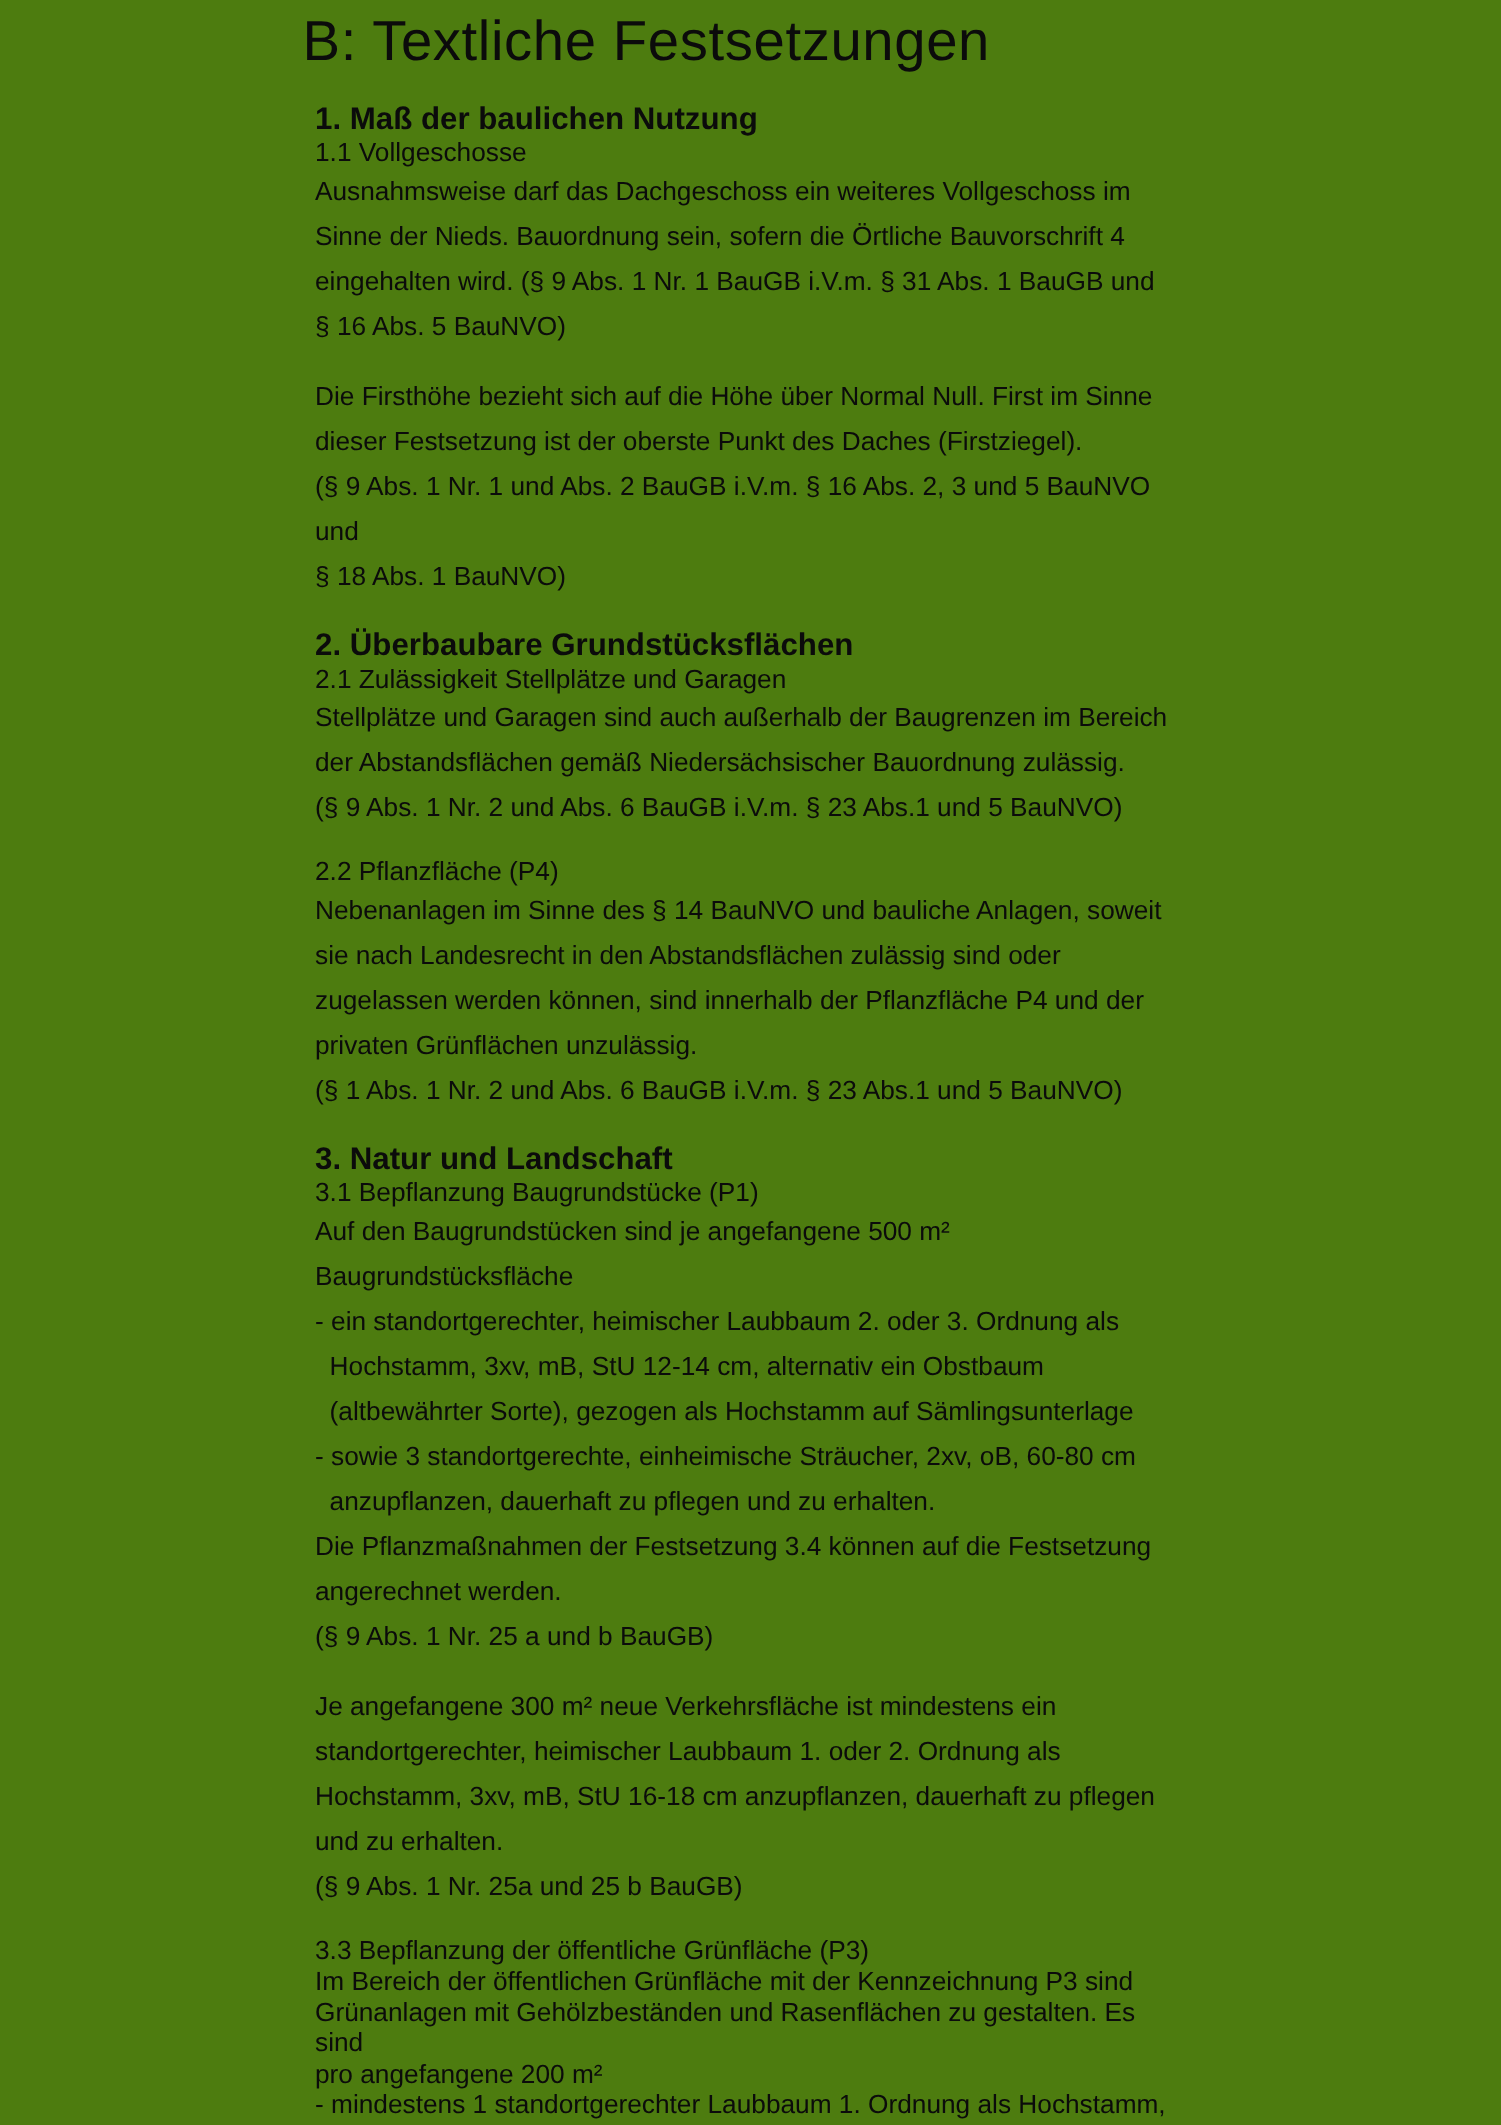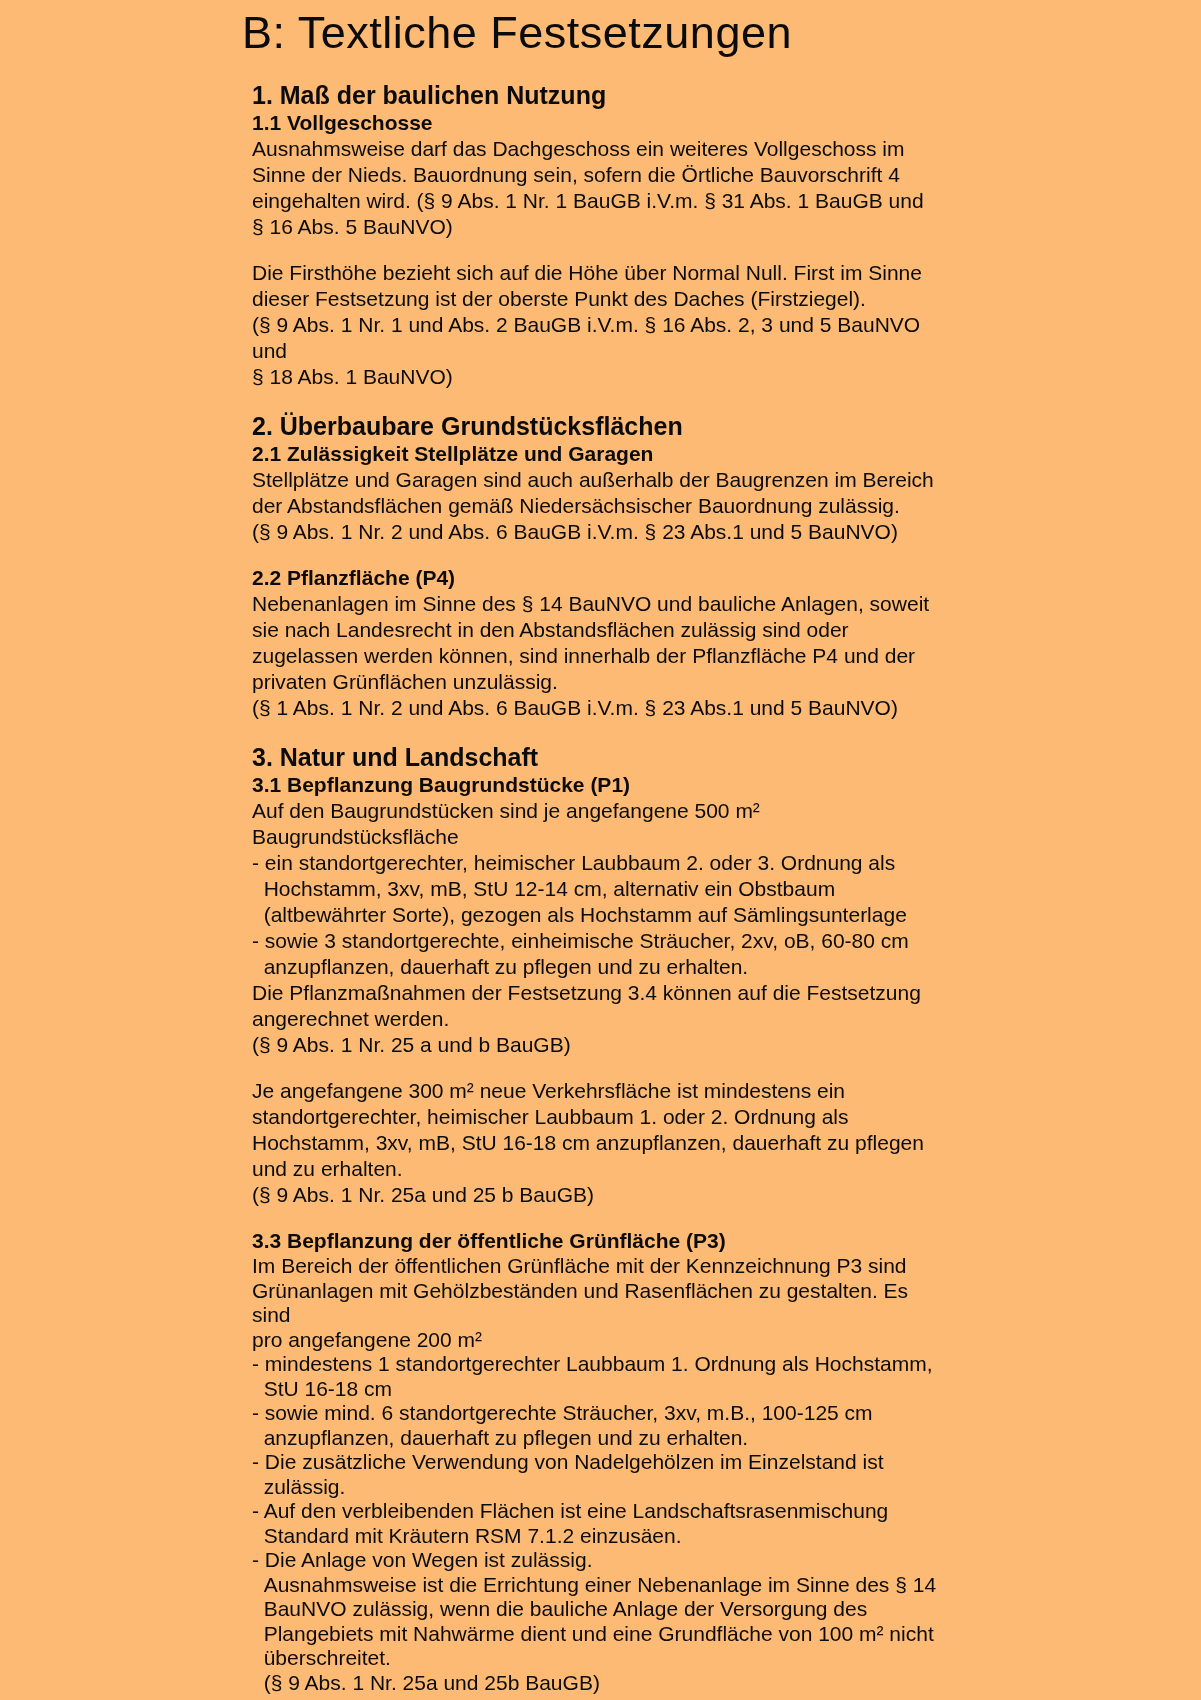--- a/index.html
+++ b/index.html
@@ -1,19 +1,19 @@
 <!DOCTYPE html>
 <html lang="de"><head>
 <meta charset="utf-8">
 <style>
   html,body{margin:0;padding:0;background:#ffffff;}
   .page{
     position:relative;
     width:1201px;height:1700px;
-    background:#fdba74;
+    background:#4d7c0f;
     box-sizing:border-box;
     padding:8px 40px 0 252px;
     overflow:hidden;
     font-family:"Liberation Sans","DejaVu Sans",sans-serif;
     color:#0b0b0b;
   }
   .doc-title{
     font-size:45px;
     font-weight:400;
     line-height:50px;
@@ -25,29 +25,29 @@
   .section-heading{
     font-size:25px;
     font-weight:700;
     line-height:30px;
     margin:0;
     white-space:nowrap;
   }
   .subsection + .subsection{margin-top:20px;}
   .subsection-heading{
     font-size:21px;
-    font-weight:700;
+    font-weight:400;
     line-height:26px;
     margin:0;
     white-space:nowrap;
   }
   .subsection-body{
     font-size:21px;
     font-weight:400;
-    line-height:26px;
+    line-height:36px;
     margin:0;
     white-space:pre-wrap;
     width:700px;
   }
   .compact .subsection-body{line-height:24.5px;}
 </style>
 </head>
 <body>
 
 <div class="page">

